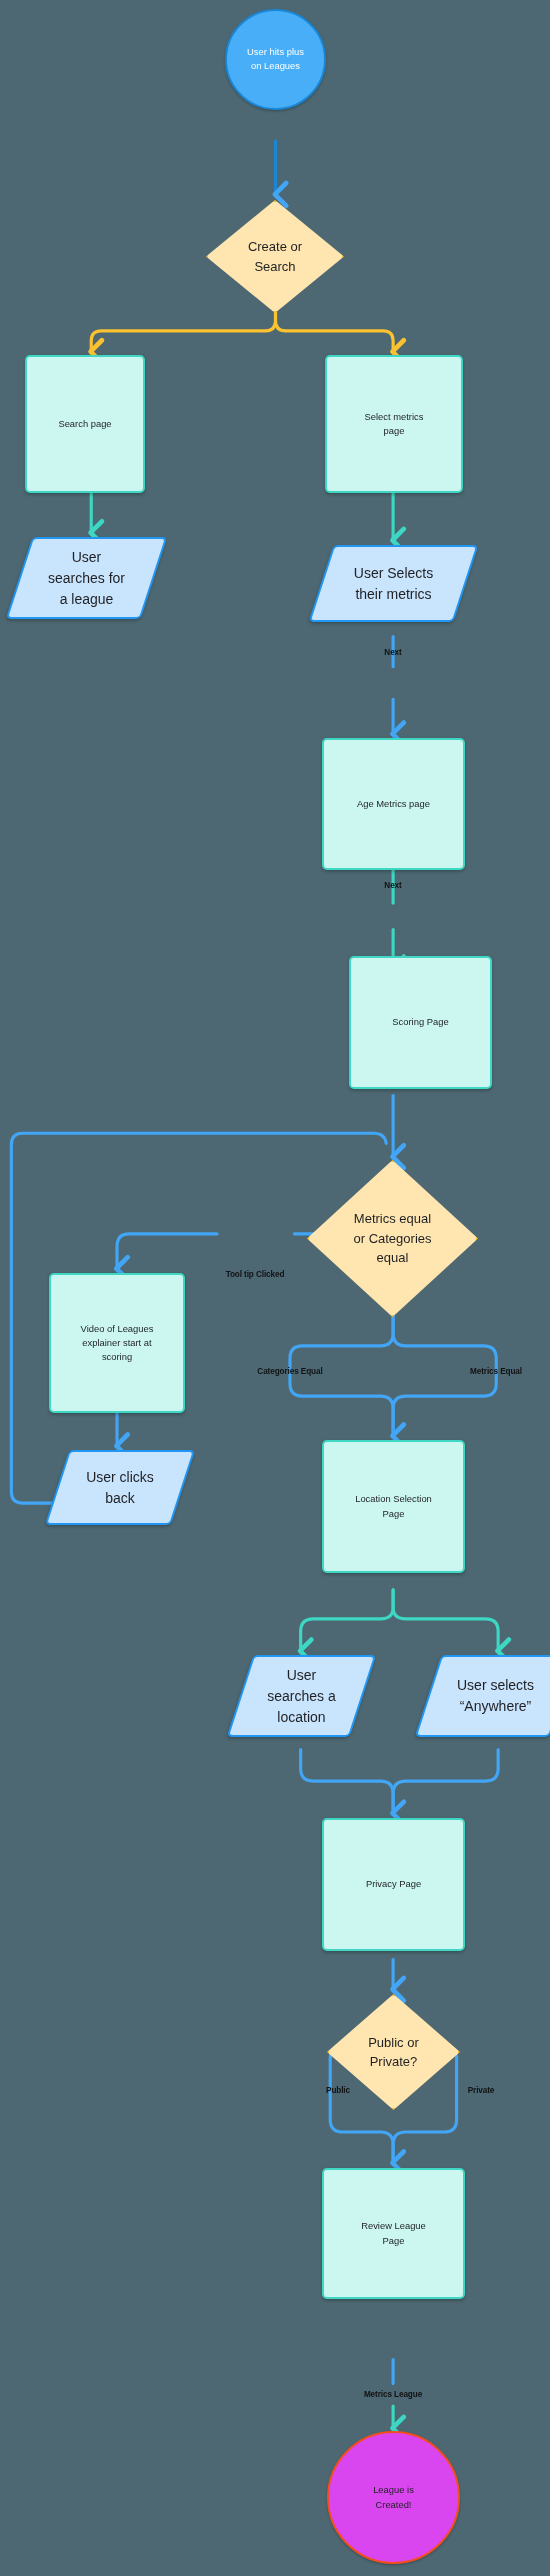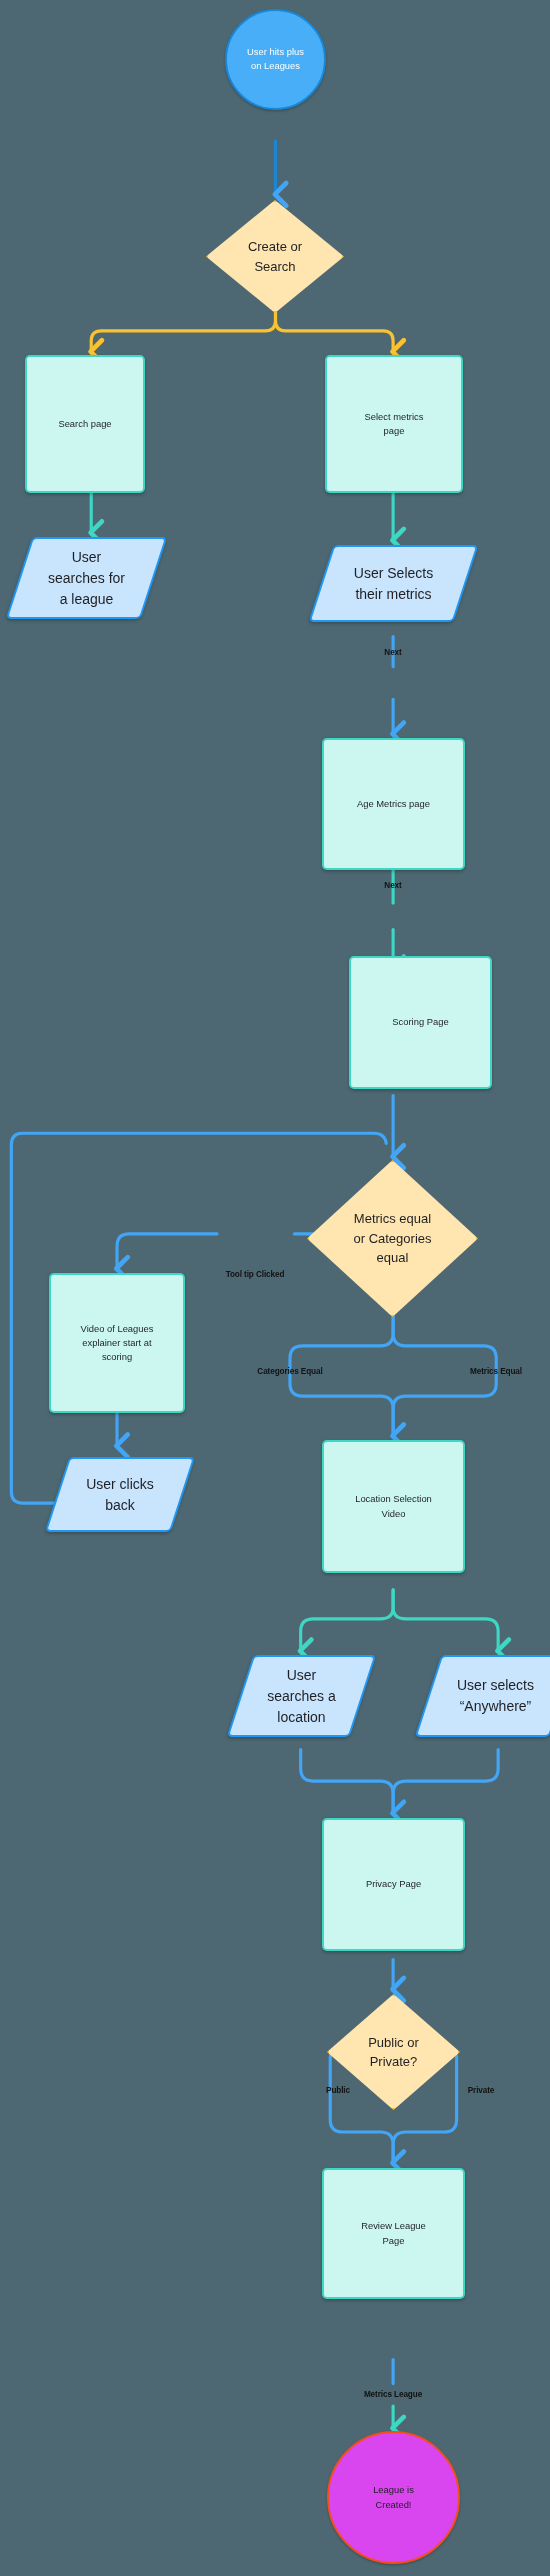--- a/index.html
+++ b/index.html
@@ -216,29 +216,29 @@
 or Categories
 equal</span>
   </div>
 
   <div class="node n-process" style="left:49px; top:1273px; width:136px; height:140px;">
     <span class="node-label">Video of Leagues
 explainer start at
 scoring</span>
   </div>
 
-  <div class="node n-io" style="left:57px; top:1450px; width:126px; height:75px;margin-top:7px;">
+  <div class="node n-io" style="left:57px; top:1450px; width:126px; height:75px;">
     <div class="para-bg"></div>
     <span class="node-label">User clicks
 back</span>
   </div>
 
   <div class="node n-process" style="left:322px; top:1440px; width:143px; height:133px;">
     <span class="node-label">Location Selection
-Video</span>
+Page</span>
   </div>
 
   <div class="node n-io" style="left:240px; top:1655px; width:123px; height:82px;">
     <div class="para-bg"></div>
     <span class="node-label">User
 searches a
 location</span>
   </div>
 
   <div class="node n-io" style="left:428px; top:1655px; width:135px; height:82px;">

